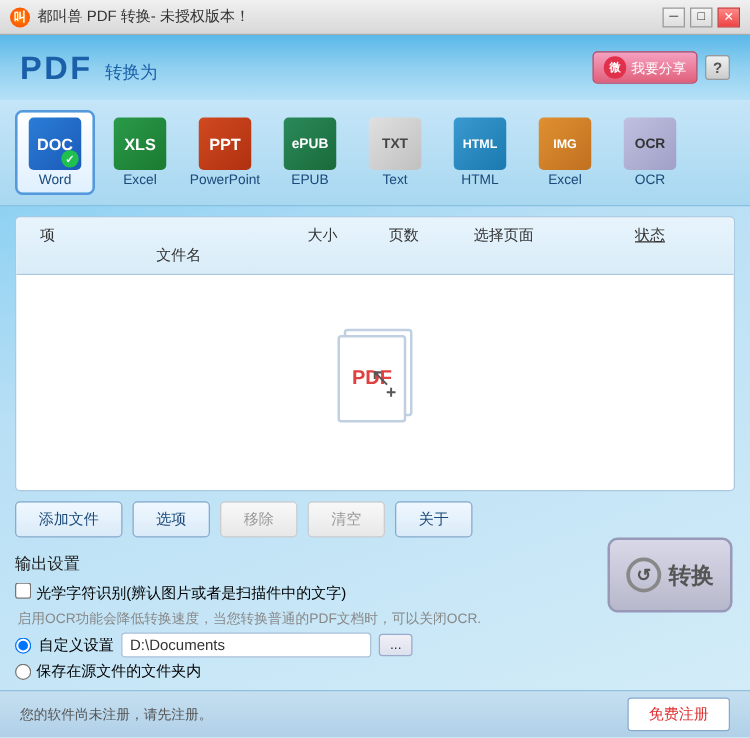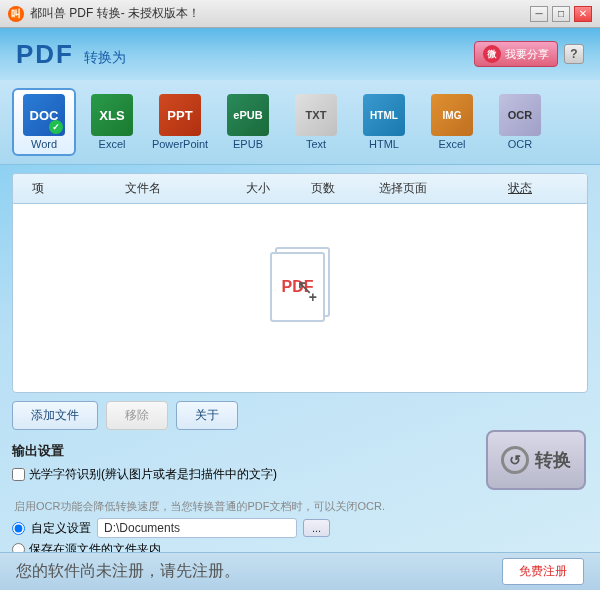--- a/index.html
+++ b/index.html
@@ -195,21 +195,21 @@
       border-bottom: 1px solid #aac8e0;
       padding: 6px 0;
     }
     .th {
       color: #333;
       font-size: 12px;
       text-align: center;
       flex-shrink: 0;
     }
     .th-xiang { width: 50px; }
-    .th-name { width: 160px; }
+    .th-name { width: 160px; margin-top: 16px; }
     .th-size { width: 70px; }
     .th-pages { width: 60px; }
     .th-select { width: 100px; }
     .th-status { flex: 1; text-decoration: underline; }
 
     
     .pdf-placeholder {
       display: flex;
       align-items: center;
       justify-content: center;
@@ -273,30 +273,29 @@
       border-color: #ccc;
       cursor: default;
     }
 
     
     .output-settings {
       margin: 6px 12px;
       padding: 6px 0;
     }
     .settings-title {
-      font-weight: bold;
+      font-weight: normal;
       font-size: 13px;
       color: #222;
       margin-bottom: 6px;
     }
     .checkbox-row {
       display: flex;
-      align-items: center;
       gap: 4px;
-      margin-bottom: 16px;
+      margin-bottom: 4px;
     }
     .checkbox-row input[type=checkbox] {
       width: 13px; height: 13px;
       cursor: pointer;
     }
     .hint-text {
       font-size: 11px;
       color: #888;
       margin-left: 2px;
       margin-bottom: 4px;
@@ -366,21 +365,21 @@
       left: 0; right: 0;
       height: 38px;
       background: linear-gradient(to bottom, #c5dff0, #b0d0e8);
       border-top: 1px solid #90c0dc;
       display: flex;
       align-items: center;
       padding: 0 16px;
       justify-content: space-between;
     }
     .footer-text {
-      font-size: 16px;
+      font-size: 11px;
       color: #555;
     }
     .register-btn {
       padding: 4px 16px;
       background: white;
       border: 1px solid #88aacc;
       border-radius: 3px;
       font-size: 12px;
       color: #e03030;
       cursor: pointer;
@@ -491,21 +490,23 @@
           <span class="pdf-label">PDF</span>
         </div>
         <span class="cursor-icon">↖</span>
         <span class="plus-icon">+</span>
       </div>
     </div>
   </div>
 
   <div class="action-buttons">
     <button class="action-btn">添加文件</button>
+    <button class="action-btn">选项</button>
     <button class="action-btn disabled">移除</button>
+    <button class="action-btn disabled">清空</button>
     <button class="action-btn">关于</button>
   </div>
 
   <div class="output-settings">
     <div class="settings-title">输出设置</div>
     <div class="checkbox-row">
       <input type="checkbox" id="ocr-check" style="">
       <label for="ocr-check">光学字符识别(辨认图片或者是扫描件中的文字)</label>
     </div>
     <div class="hint-text">启用OCR功能会降低转换速度，当您转换普通的PDF文档时，可以关闭OCR.</div>

